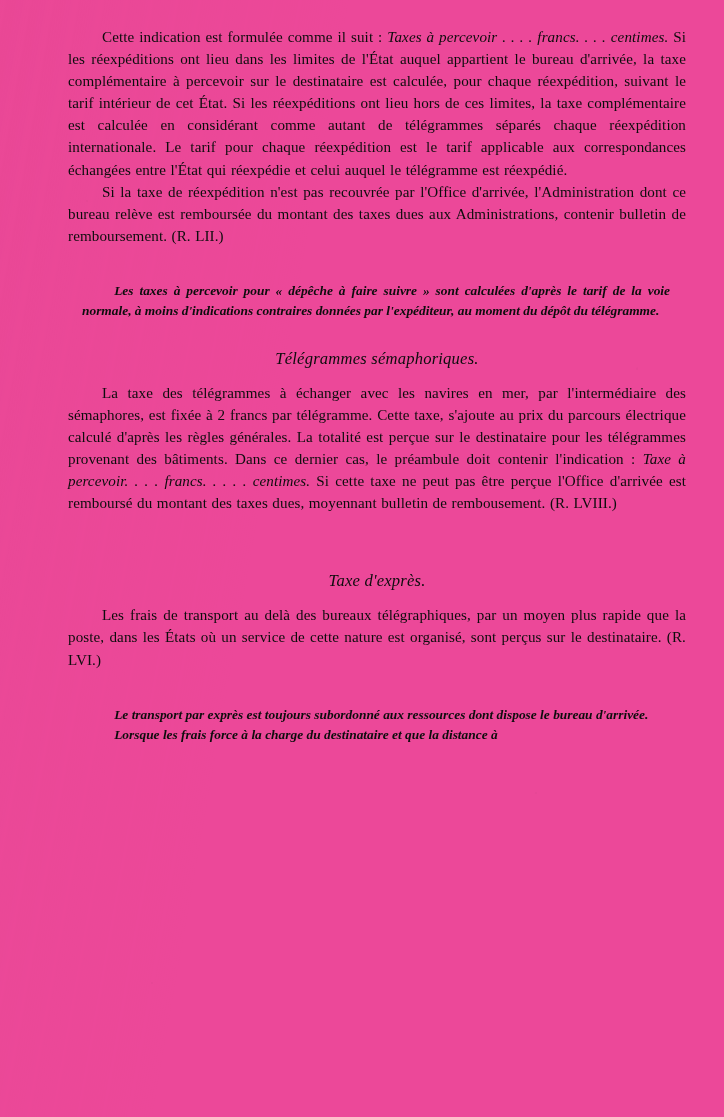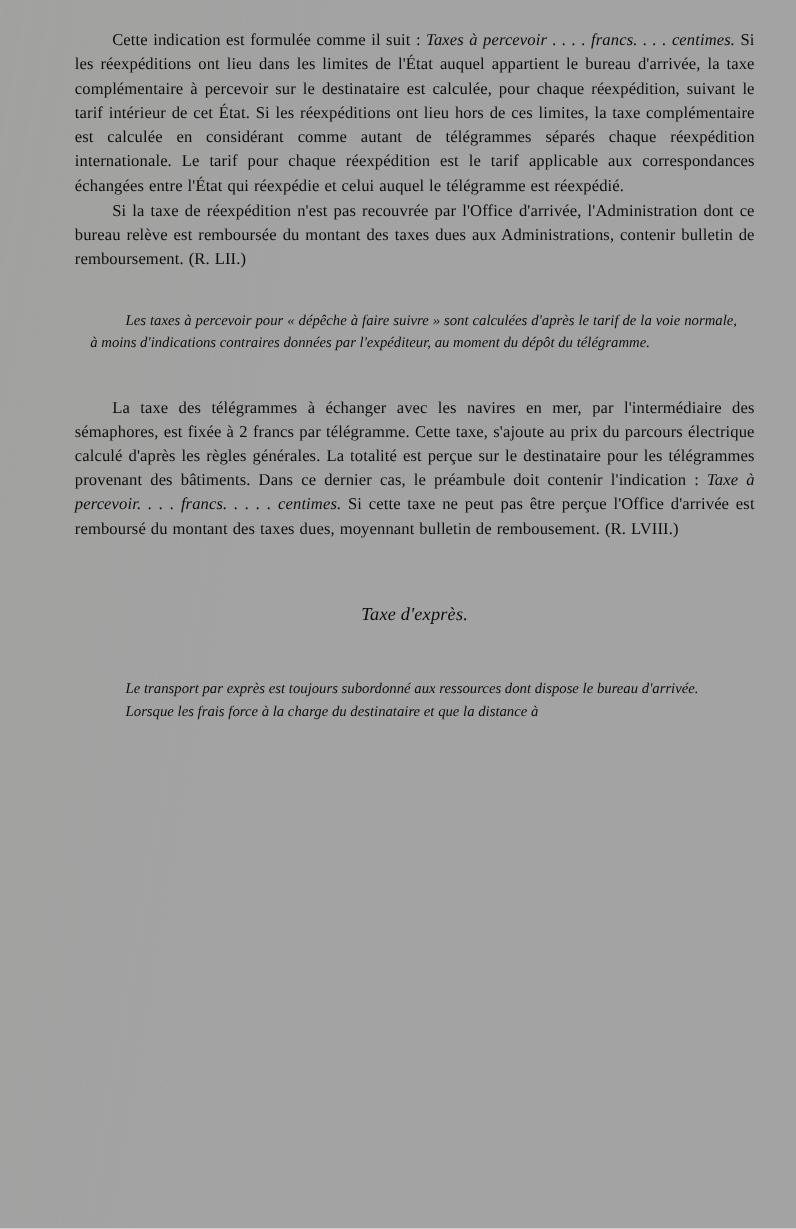--- a/index.html
+++ b/index.html
@@ -10,21 +10,21 @@
   }
   body {
     font-family: "Liberation Serif", "DejaVu Serif", serif;
     color: #0d0d0d;
   }
   .page {
     position: relative;
     width: 724px;
     height: 1117px;
     margin: 0 auto;
-    background: #a3a3a3;
+    background: #ec4899;
     overflow: hidden;
   }
   
   .page::before {
     content: "";
     position: absolute;
     inset: 0;
     pointer-events: none;
     background:
       radial-gradient(circle at 12% 18%, rgba(0,0,0,0.020) 0 1px, transparent 1.4px),
@@ -70,20 +70,21 @@
     letter-spacing: .2px;
   }
 
   
   .note {
     font-style: italic;
     font-size: 13.4px;
     line-height: 20.4px;
     text-align: justify;
     margin: 0 16px 0 14px;
+    font-weight: bold;
   }
   .note p {
     margin: 0;
     text-indent: 2.4em;
   }
   .note p + p { margin-top: 0; }
 
   .sp-12 { height: 12px; }
   .sp-26 { height: 26px; }
   .sp-30 { height: 30px; }
@@ -100,34 +101,36 @@
     <p class="para cont">Si la taxe de réexpédition n'est pas recouvrée par l'Office d'arrivée, l'Administration dont ce bureau relève est remboursée du montant des taxes dues aux Administrations, contenir bulletin de remboursement. (R. LII.)</p>
 
     <div class="sp-34"></div>
 
     <div class="note">
       <p>Les taxes à percevoir pour « dépêche à faire suivre » sont calculées d'après le tarif de la voie normale, à moins d'indications contraires données par l'expéditeur, au moment du dépôt du télégramme.</p>
     </div>
 
     <div class="sp-26"></div>
 
+    <h2 class="section-head">Télégrammes sémaphoriques.</h2>
 
     <div class="sp-12"></div>
 
     <p class="para"><span>La taxe des télégrammes à échanger avec les navires en mer, par l'intermédiaire des sémaphores, est fixée à 2 francs par télégramme. Cette taxe, s'ajoute au prix du parcours électrique calculé d'après les règles générales. La totalité est perçue sur le destinataire pour les télégrammes provenant des bâtiments. Dans ce dernier cas, le préambule doit contenir l'indication : </span><span class="it">Taxe à percevoir. . . . francs. . . . . centimes.</span><span> Si cette taxe ne peut pas être perçue l'Office d'arrivée est remboursé du montant des taxes dues, moyennant bulletin de rembousement. (R. LVIII.)</span></p>
 
     <div class="sp-30"></div>
 
 
     <div class="sp-26"></div>
 
     <h2 class="section-head">Taxe d'exprès.</h2>
 
     <div class="sp-12"></div>
 
+    <p class="para">Les frais de transport au delà des bureaux télégraphiques, par un moyen plus rapide que la poste, dans les États où un service de cette nature est organisé, sont perçus sur le destinataire. (R. LVI.)</p>
 
     <div class="sp-34"></div>
 
     <div class="note">
       <p>Le transport par exprès est toujours subordonné aux ressources dont dispose le bureau d'arrivée.</p>
       <p>Lorsque les frais force à la charge du destinataire et que la distance à</p>
     </div>
 
   </div>
 </div>

